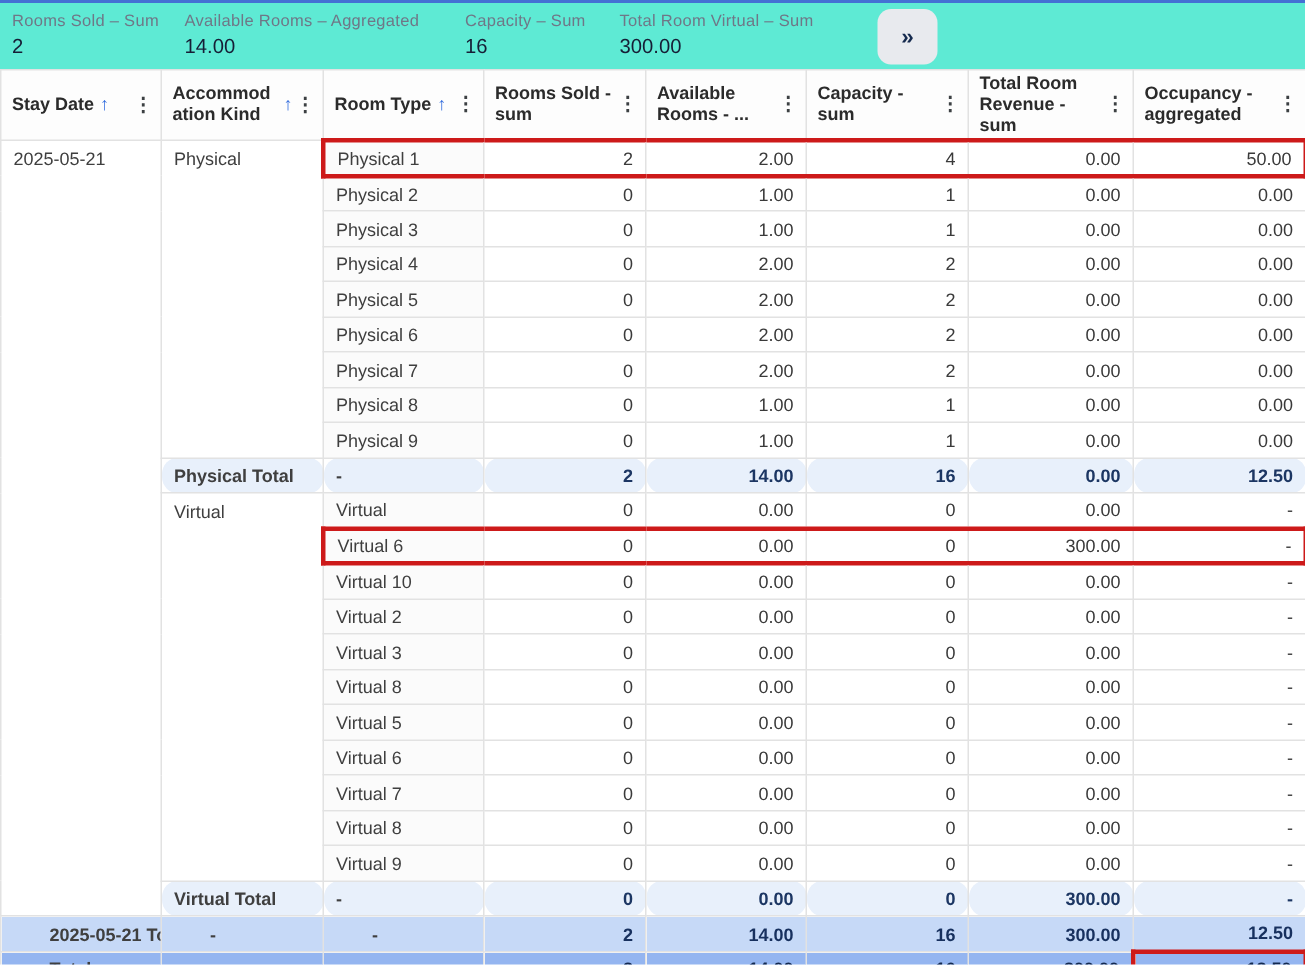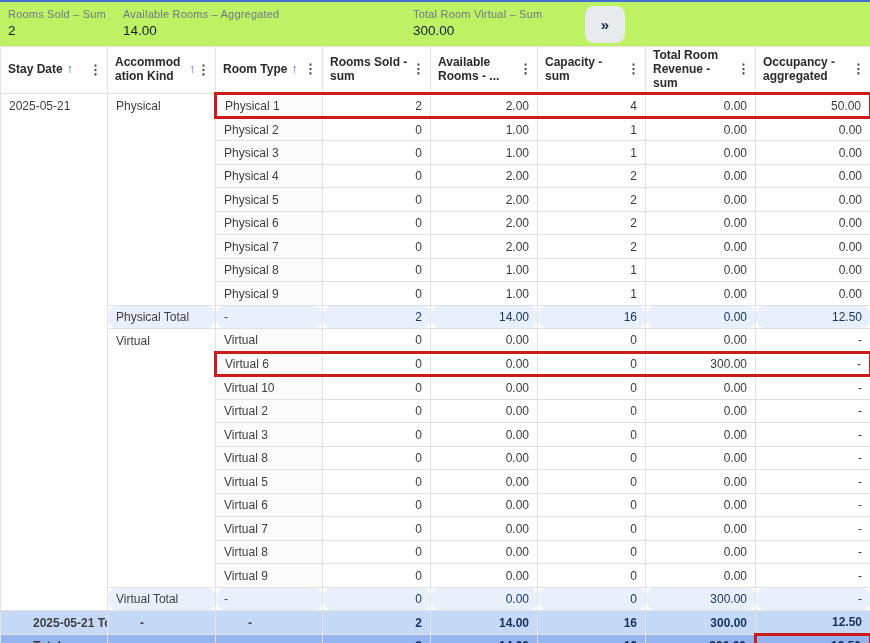--- a/index.html
+++ b/index.html
@@ -6,21 +6,21 @@
   html,body { margin:0; padding:0; }
   body {
     width:870px; height:643px;
     font-family:"Liberation Sans", sans-serif;
     background:#ffffff;
     border-top:2px solid var(--accent-top,#4470d4);
     overflow:hidden;
     position:relative;
   }
   
-  .kpi-bar { position:relative; height:44px; width:100%; background:#bef264;text-decoration:underline; }
+  .kpi-bar { position:relative; height:44px; width:100%; background:#5eead4;text-decoration:underline; }
   .kpi { position:absolute; top:6px; }
   .kpi-label { font-size:11px; color:#6f7787; letter-spacing:.2px; white-space:nowrap; display:block; }
   .kpi-value { font-size:13.5px; color:#161e36; font-weight:500; display:block; margin-top:3px; }
   .expand-btn {
     position:absolute; left:585px; top:4px;
     width:40px; height:37px; border:none; border-radius:9px;
     background:#e8eaee; color:#152a4e; font-size:15px; font-weight:bold;
     cursor:pointer; line-height:37px; text-align:center; padding:0;
     font-family:"Liberation Sans", sans-serif;
   }
@@ -40,21 +40,21 @@
   .sort-arrow { color:var(--sort-arrow,#2f6add); font-weight:bold; margin-left:4px; font-size:12px; flex:0 0 auto; }
   .kebab { margin-left:auto; color:#3c4043; font-size:13px; font-weight:900; padding:0 2px; flex:0 0 auto; cursor:pointer; }
   .pivot tbody tr { height:23.5px; }
   .pivot td { padding:0 8px; vertical-align:middle; white-space:nowrap; }
   .pivot td.num { text-align:right; }
   .pivot td.dim { text-align:left; color:#3f3f3f; }
   .row-data td.dim { background:#fbfbfb; }
   .row-data td.num { background:#ffffff; }
   td.stay-cell, td.kind-cell { vertical-align:top; padding-top:5px; background:#fff !important; }
   
-  .row-subtotal td { background:var(--subtotal-bg,#e8f0fb); font-weight:normal; color:#1c3663;border-radius:11px; }
+  .row-subtotal td { background:var(--subtotal-bg,#e8f0fb); font-weight:bold; color:#1c3663;border-radius:11px; }
   .row-total1  td { background:var(--total1-bg,#c6d9f7);  font-weight:bold; color:#17305e; }
   .row-total2  td { background:var(--total2-bg,#94b5f0);  font-weight:bold; color:#14294f; }
   .row-total1 td, .row-total2 td { vertical-align:middle; padding-top:0;padding-left:32px; }
   
   .hl-t { border-top:3px solid var(--red,#cd1a1a) !important; }
   .hl-b { border-bottom:3px solid var(--red,#cd1a1a) !important; }
   .hl-l { border-left:3px solid var(--red,#cd1a1a) !important; }
   .hl-r { border-right:3px solid var(--red,#cd1a1a) !important;margin-top:15px; }
 </style>
 </head>
@@ -62,20 +62,24 @@
 
 <div class="kpi-bar">
   <div class="kpi" style="left:8px">
     <span class="kpi-label">Rooms Sold – Sum</span>
     <span class="kpi-value">2</span>
   </div>
   <div class="kpi" style="left:123px">
     <span class="kpi-label">Available Rooms – Aggregated</span>
     <span class="kpi-value">14.00</span>
   </div>
+  <div class="kpi" style="left:310px">
+    <span class="kpi-label">Capacity – Sum</span>
+    <span class="kpi-value">16</span>
+  </div>
   <div class="kpi" style="left:413px">
     <span class="kpi-label">Total Room Virtual – Sum</span>
     <span class="kpi-value">300.00</span>
   </div>
   <button class="expand-btn">»</button>
 </div>
 
 <table class="pivot">
   <colgroup id="pivot-cols">
       <col style="width: 107px;">

